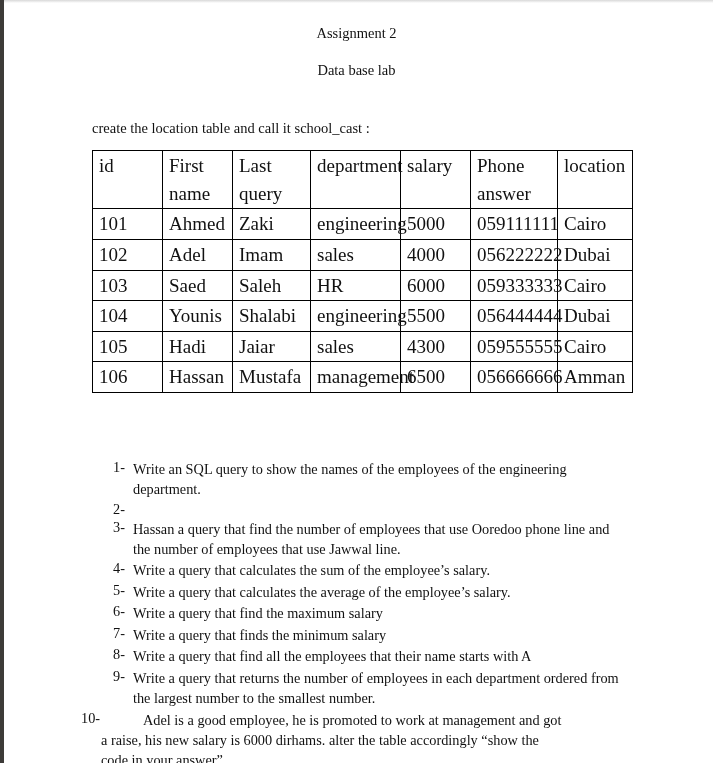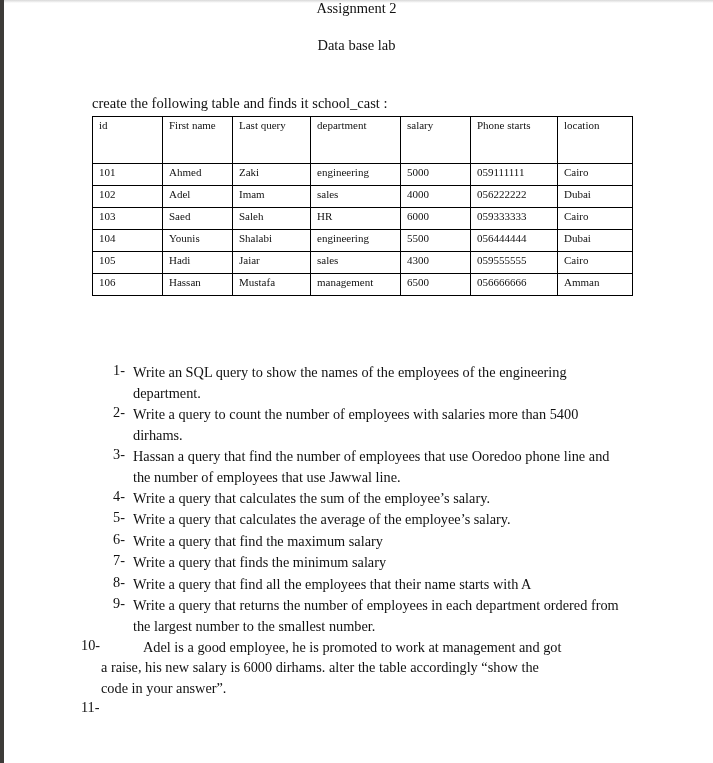--- a/index.html
+++ b/index.html
@@ -41,36 +41,36 @@
     width: 713px;
     height: 763px;
     box-sizing: border-box;
   }
 
   .heading {
     text-align: center;
     font-size: 14.5px;
     line-height: 1.15;
   }
-  #title-assignment { }
+  #title-assignment { margin-top: 25px; }
   #title-subject    { margin-top: 20px; }
 
   .intro {
     margin-top: 42px;
     margin-left: 92px;
     font-size: 14.5px;
   }
 
   table.school-table {
-    margin-top: 4px;
+    margin-top: 13px;
     margin-left: 92px;
     border-collapse: collapse;
     table-layout: fixed;
     width: 540px;
-    font-size: 11px;
+    font-size: 19px;
   }
   table.school-table td,
   table.school-table th {
     border: 1px solid #000000;
     padding: 1px 0 1px 6px;
     text-align: left;
     font-weight: normal;
     vertical-align: top;
     line-height: 1.45;
     white-space: normal;
@@ -124,40 +124,40 @@
 
 <div class="scan-edge-left"></div>
 <div class="scan-edge-top"></div>
 
 <div class="page">
 
   <div class="heading" id="title-assignment">Assignment 2</div>
 
   <div class="heading" id="title-subject">Data base lab</div>
 
-  <div class="intro">create the following table and finds it school_cast :</div>
+  <div class="intro">create the location table and call it school_cast :</div>
 
   <table class="school-table">
     <colgroup>
       <col class="c-id">
         <col class="c-first">
         <col class="c-last">
       <col class="c-dept">
         <col class="c-sal">
         <col class="c-phone">
         <col class="c-loc">
     </colgroup>
     <thead>
       <tr>
         <th>id</th>
         <th>First name</th>
         <th>Last query</th>
         <th>department</th>
         <th>salary</th>
-        <th>Phone starts</th>
+        <th>Phone answer</th>
         <th>location</th>
       </tr>
     </thead>
     <tbody>
       <tr>
         <td>101</td>
         <td>Ahmed</td>
         <td>Zaki</td>
         <td>engineering</td>
         <td>5000</td>
@@ -214,21 +214,20 @@
 
   <div class="questions">
 
     <div class="q-item q-standard">
       <span class="q-num">1-</span>
       <span class="q-text">Write an SQL query to show the names of the employees of the engineering department.</span>
     </div>
 
     <div class="q-item q-standard">
       <span class="q-num">2-</span>
-      <span class="q-text">Write a query to count the number of employees with salaries more than 5400 dirhams.</span>
     </div>
 
     <div class="q-item q-standard">
       <span class="q-num">3-</span>
       <span class="q-text">Hassan a query that find the number of employees that use Ooredoo phone line and the number of employees that use Jawwal line.</span>
     </div>
 
     <div class="q-item q-standard">
       <span class="q-num">4-</span>
       <span class="q-text">Write a query that calculates the sum of the employee’s salary.</span>

